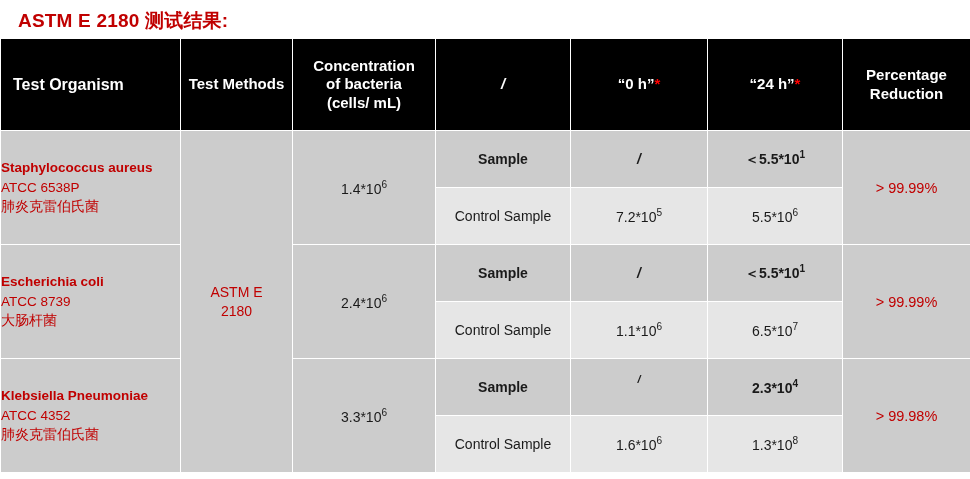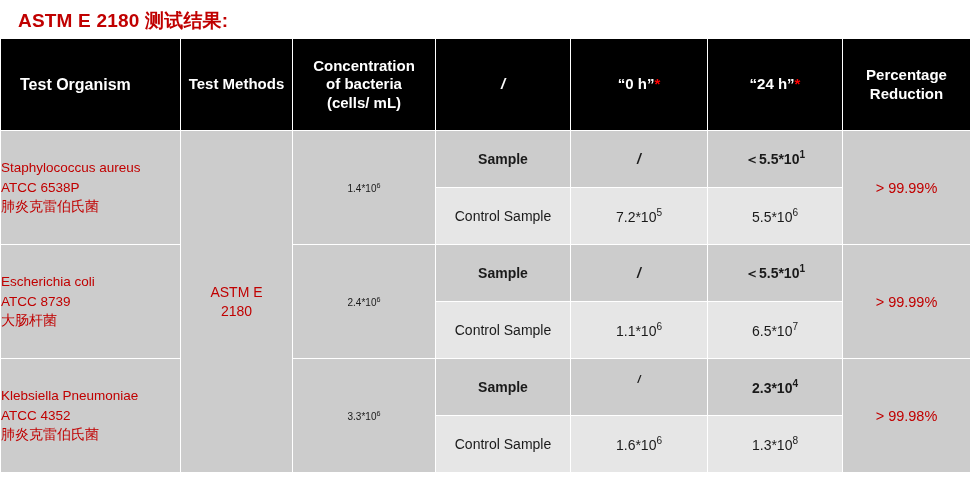--- a/index.html
+++ b/index.html
@@ -62,21 +62,21 @@
     font-size: 15px;
     font-weight: bold;
     line-height: 1.22;
     text-align: center;
     height: 92px;
     border: 1px solid #8c8c8c;
     padding: 2px 4px;
   }
   thead th.org-head {
     text-align: left;
-    padding-left: 19px;
+    padding-left: 12px;
     font-size: 16px;
   }
   thead th .star {
     color: #ff0000;
     font-weight: bold;
   }
   thead th.slash-head {
     font-style: italic;
     font-size: 15px;
   }
@@ -85,38 +85,38 @@
   td.organism {
     background: #cccccc;
     color: #c00000;
     font-size: 13.5px;
     line-height: 1.42;
     text-align: left;
     padding-left: 11px;
     border-bottom: 2px solid #ffffff;
     border-right: 2px solid #ffffff;
   }
-  td.organism .sci { display: block; }
+  td.organism .sci { display: block; font-weight: bold; }
   td.organism .atcc { display: block; }
   td.organism .cn { display: block; font-size: 14px; }
 
   td.method {
     background: #cccccc;
     color: #c00000;
     font-size: 14px;
     line-height: 1.35;
     text-align: center;
     border-right: 2px solid #ffffff;
     margin-left: 36px;
   }
 
   td.conc {
     background: #cccccc;
     color: #1a1a1a;
-    font-size: 10px;
+    font-size: 14px;
     text-align: center;
     border-bottom: 2px solid #ffffff;
     border-right: 2px solid #ffffff;
   }
 
   td.sampletype {
     color: #1a1a1a;
     font-size: 14px;
     text-align: center;
   }

